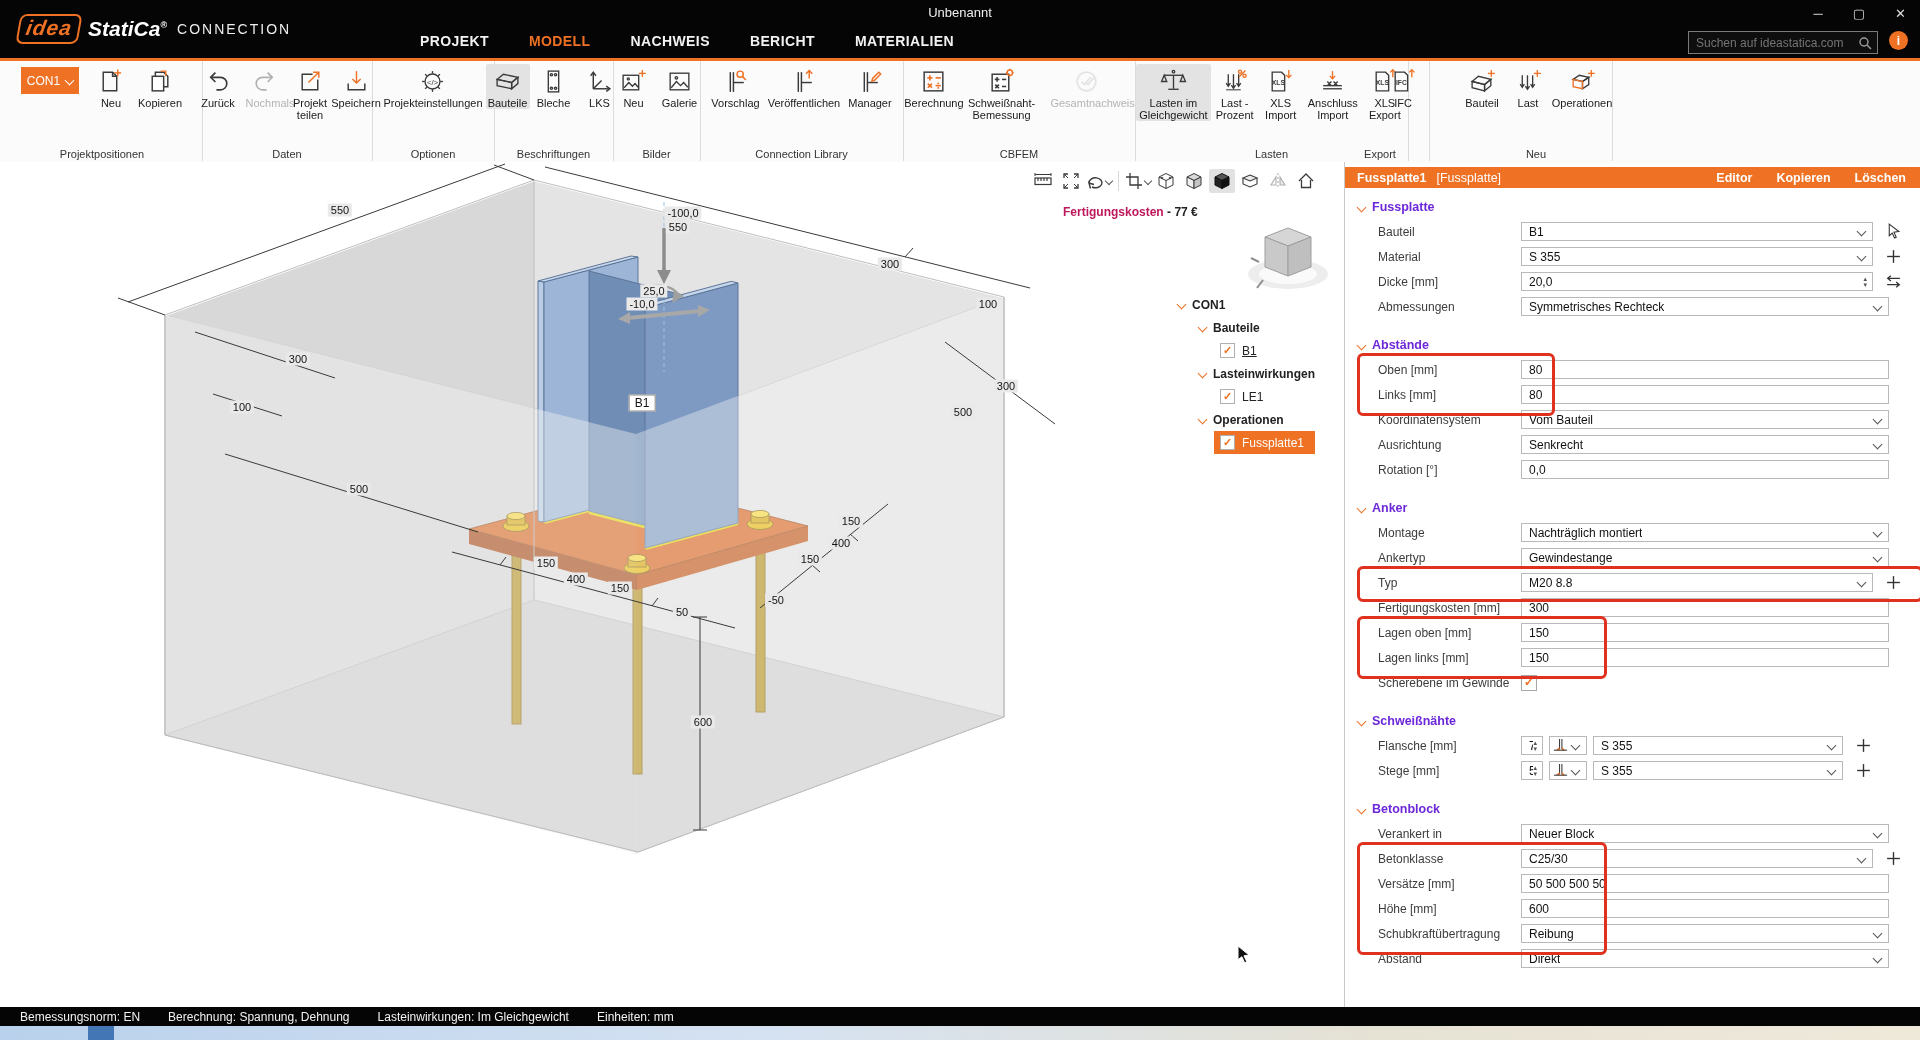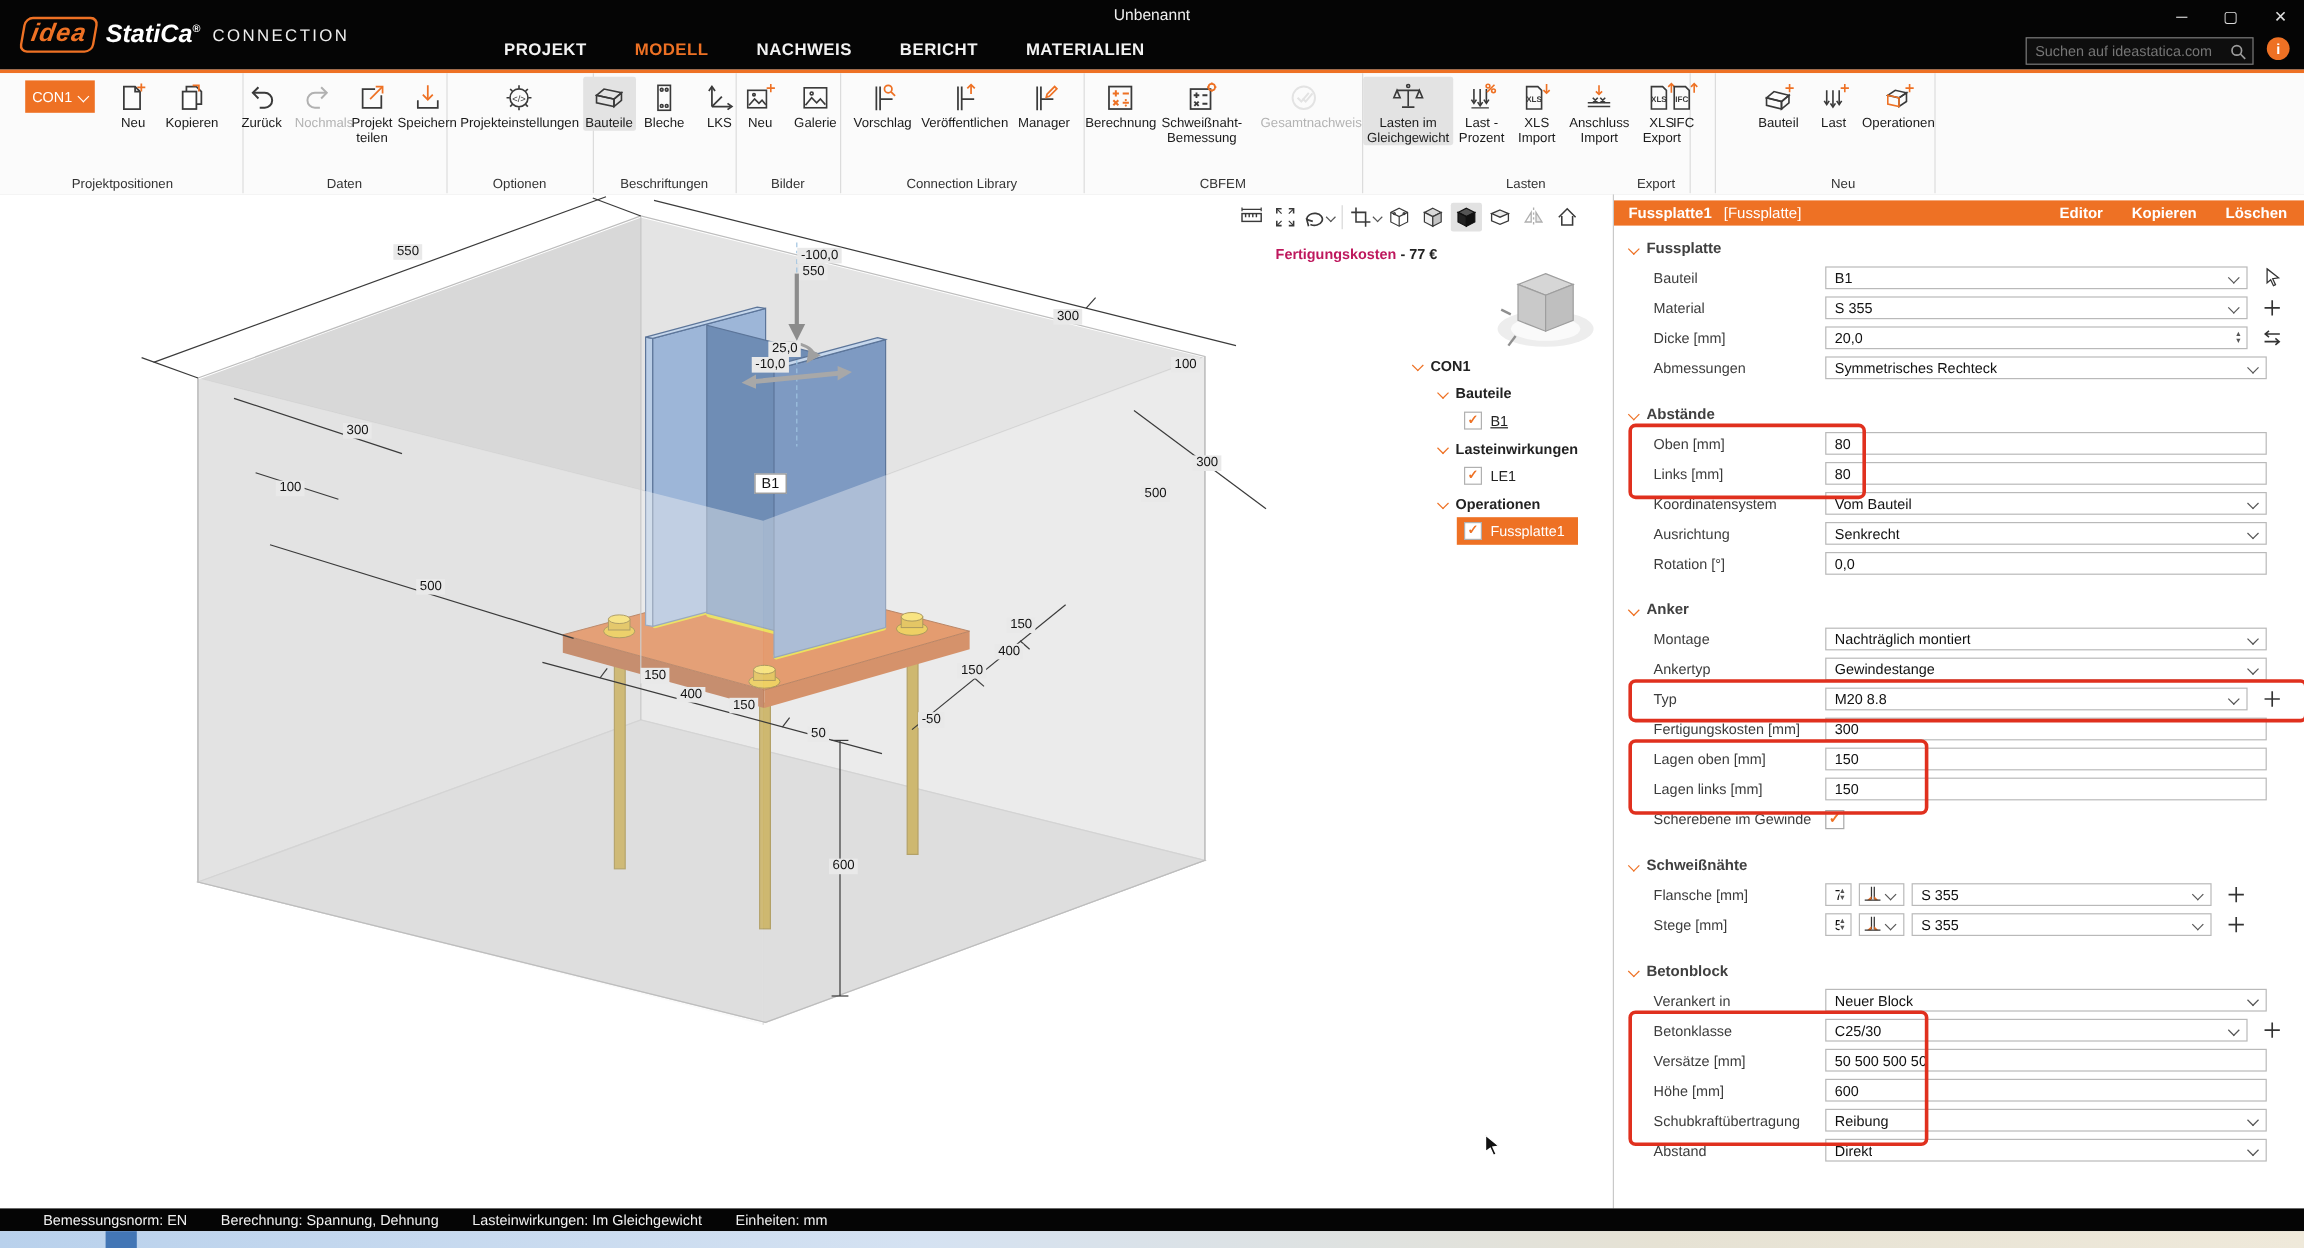--- a/index.html
+++ b/index.html
@@ -73,40 +73,40 @@
 
   
   .panel{position:absolute;left:1345px;top:0;width:575px;height:845px;background:#fff;}
   .phead{margin-top:5px;height:21px;background:#ee7124;color:#fff;display:flex;align-items:center;padding:0 14px 0 12px;font-size:12.5px;}
   .phead .pt{font-weight:bold;}
   .phead .pty{margin-left:10px;}
   .phead .pacts{margin-left:auto;display:flex;gap:24px;font-weight:bold;justify-content:space-between;}
   .pbody{position:relative;padding-top:1px;height:810px;overflow:hidden;}
   .psec{margin-top:14px;}
   .psec.first{margin-top:6px;}
-  .psec-h{height:24px;display:flex;align-items:center;gap:7px;padding-left:13px;font-weight:bold;font-size:12.5px;color:#404040;}
+  .psec-h{height:24px;display:flex;align-items:center;gap:7px;padding-left:13px;font-weight:bold;font-size:12.5px;color:#6d28d9;}
   .psec-h .tcv{width:6px;height:6px;border-right:1.6px solid #ee7124;border-bottom:1.6px solid #ee7124;transform:rotate(45deg);}
   .prow{height:25px;display:flex;align-items:center;padding-left:33px;font-size:12px;}
   .plabel{width:143px;color:#3c3c3c;flex:none;}
   .ctrl{height:19px;border:1px solid #b9b9b9;background:#fff;display:flex;align-items:center;padding:0 2px 0 7px;color:#111;box-sizing:border-box;}
   .ctrl .val{white-space:nowrap;overflow:hidden;}
   .ctrl .cv{margin-left:auto;margin-right:5px;}
   .ctrl.w-plain{width:368px;}
   .ctrl.w-icon{width:352px;}
   .spin{margin-left:auto;display:flex;flex-direction:column;line-height:6px;font-size:7px;color:#555;padding-right:3px;}
   .side{width:24px;margin-left:8px;display:flex;justify-content:center;}
   .side svg{width:17px;height:17px;}
   .pchk{width:14px;height:14px;border:1px solid #a8a8a8;background:#fff;color:#ee7124;font-weight:bold;font-size:12px;line-height:13px;text-align:center;}
   .hl{position:absolute;border:3px solid #e0301e;border-radius:6px;pointer-events:none;}
   .wnum{width:22px;}
   .wsel{width:38px;margin-left:6px;padding-left:3px;}
   .wmat{width:250px;margin-left:6px;}
 
   
-  .statusbar{position:absolute;left:0;top:1007px;width:100%;height:19px;background:#050505;color:#f2f2f2;font-size:12px;display:flex;align-items:center;gap:28px;padding-left:36px;box-sizing:border-box;}
+  .statusbar{position:absolute;left:0;top:1007px;width:100%;height:19px;background:#050505;color:#f2f2f2;font-size:12px;display:flex;align-items:center;gap:28px;padding-left:20px;box-sizing:border-box;}
   .taskbar{position:absolute;left:0;top:1026px;width:100%;height:14px;background:linear-gradient(90deg,#b9d1ec 0%,#d5e2f2 40%,#e6e2d4 72%,#efe9da 100%);}
   .taskbar .tsq{position:absolute;left:88px;top:0;width:26px;height:14px;background:#4376b5;}
 </style>
 </head>
 <body>
 
 <div class="app">
 
   <div class="titlebar">
     <div class="logo">

